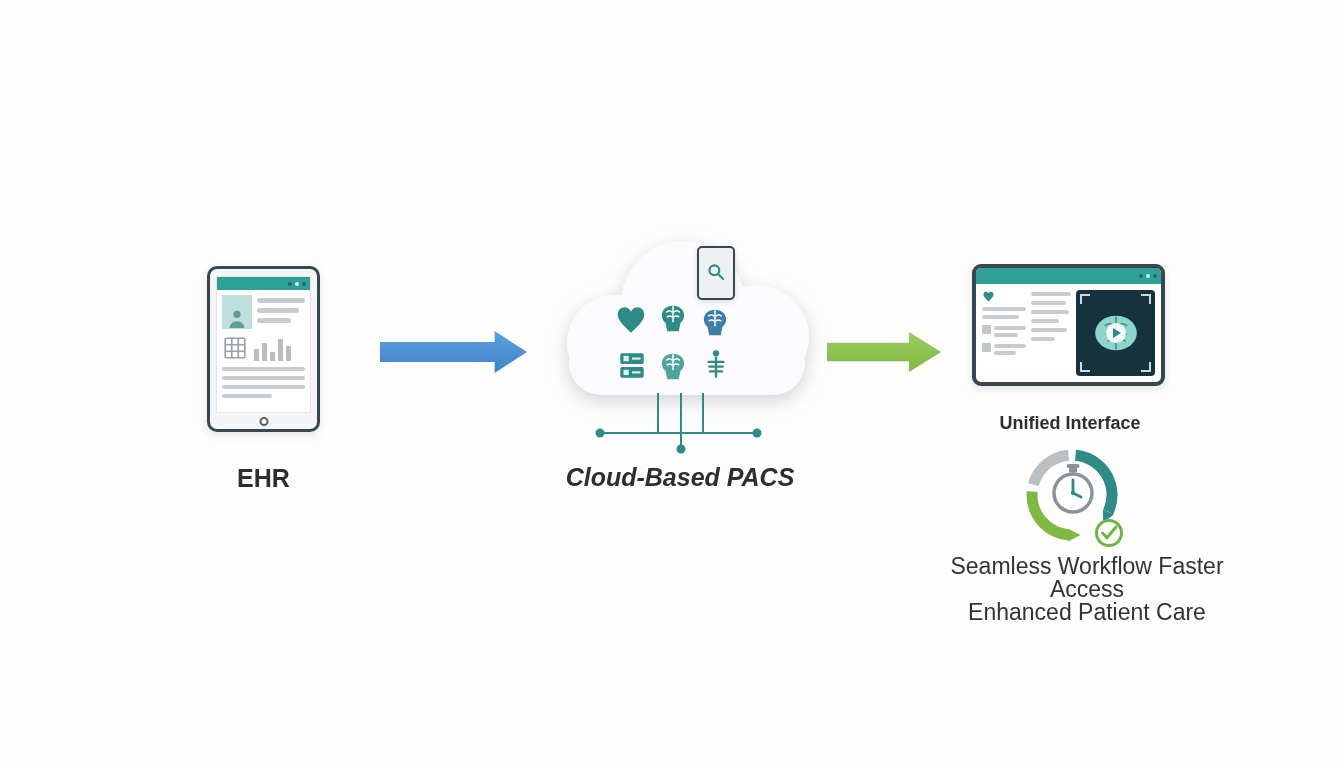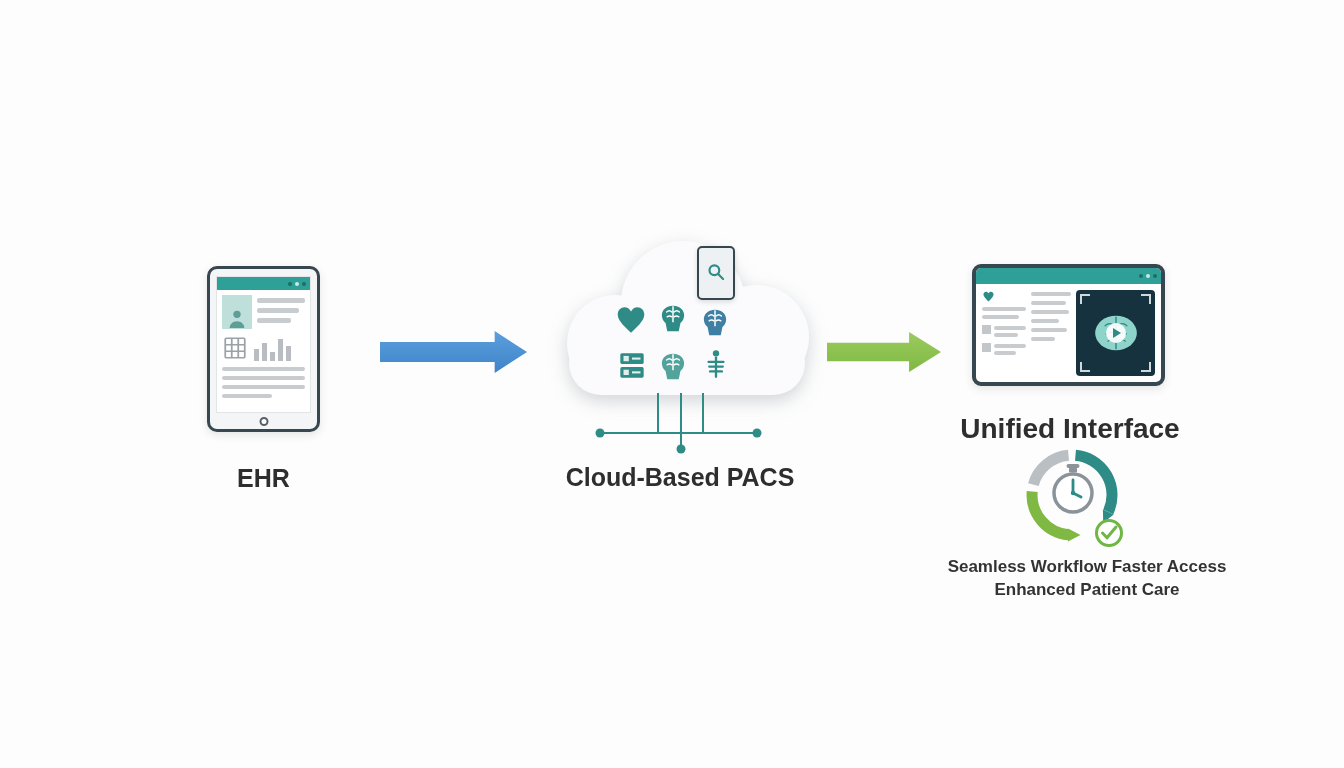--- a/index.html
+++ b/index.html
@@ -3,26 +3,26 @@
 <meta charset="utf-8">
 <style>
   * { margin:0; padding:0; box-sizing:border-box; }
   html,body { background:#fff; font-family:"Liberation Sans", sans-serif; }
   .canvas { position:relative; width:1344px; height:768px; background:#fdfdfd; overflow:hidden; }
   .abs { position:absolute; }
 
   
   .node-label { position:absolute; text-align:center; font-weight:bold; color:var(--text-dark); }
   .lbl-ehr { left:207px; top:464px; width:113px; font-size:25px; }
-  .lbl-pacs { left:525px; top:463px; width:310px; font-size:25px; }
-  .lbl-unified { left:950px; top:413px; width:240px; font-size:28px; }
+  .lbl-pacs { left:525px; top:463px; width:310px; font-size:25px;font-style:italic; }
+  .lbl-unified { left:950px; top:413px; width:240px; font-size:18px; }
   .lbl-dicom { position:absolute; left:350px; top:374px; width:180px; text-align:center;
                font-size:20px; font-weight:600; color:#3a3a3a; line-height:25px; }
   .benefits { position:absolute; left:920px; top:555px; width:334px; text-align:center;
-              font-size:17px; font-weight:700; color:#333; line-height:23px; }
+              font-size:23px; font-weight:400; color:#333; line-height:23px; }
 
   
   .arrow { position:absolute; }
   .arrow-blue { left:380px; top:331px; width:147px; height:42px;
     background:linear-gradient(180deg, var(--blue), var(--blue-dark));
     clip-path:polygon(0 26%, 78% 26%, 78% 0%, 100% 50%, 78% 100%, 78% 74%, 0 74%); }
   .arrow-green { left:827px; top:332px; width:114px; height:40px;
     background:linear-gradient(180deg, var(--green), var(--green-dark));
     clip-path:polygon(0 27%, 72% 27%, 72% 0%, 100% 50%, 72% 100%, 72% 73%, 0 73%); }
 

